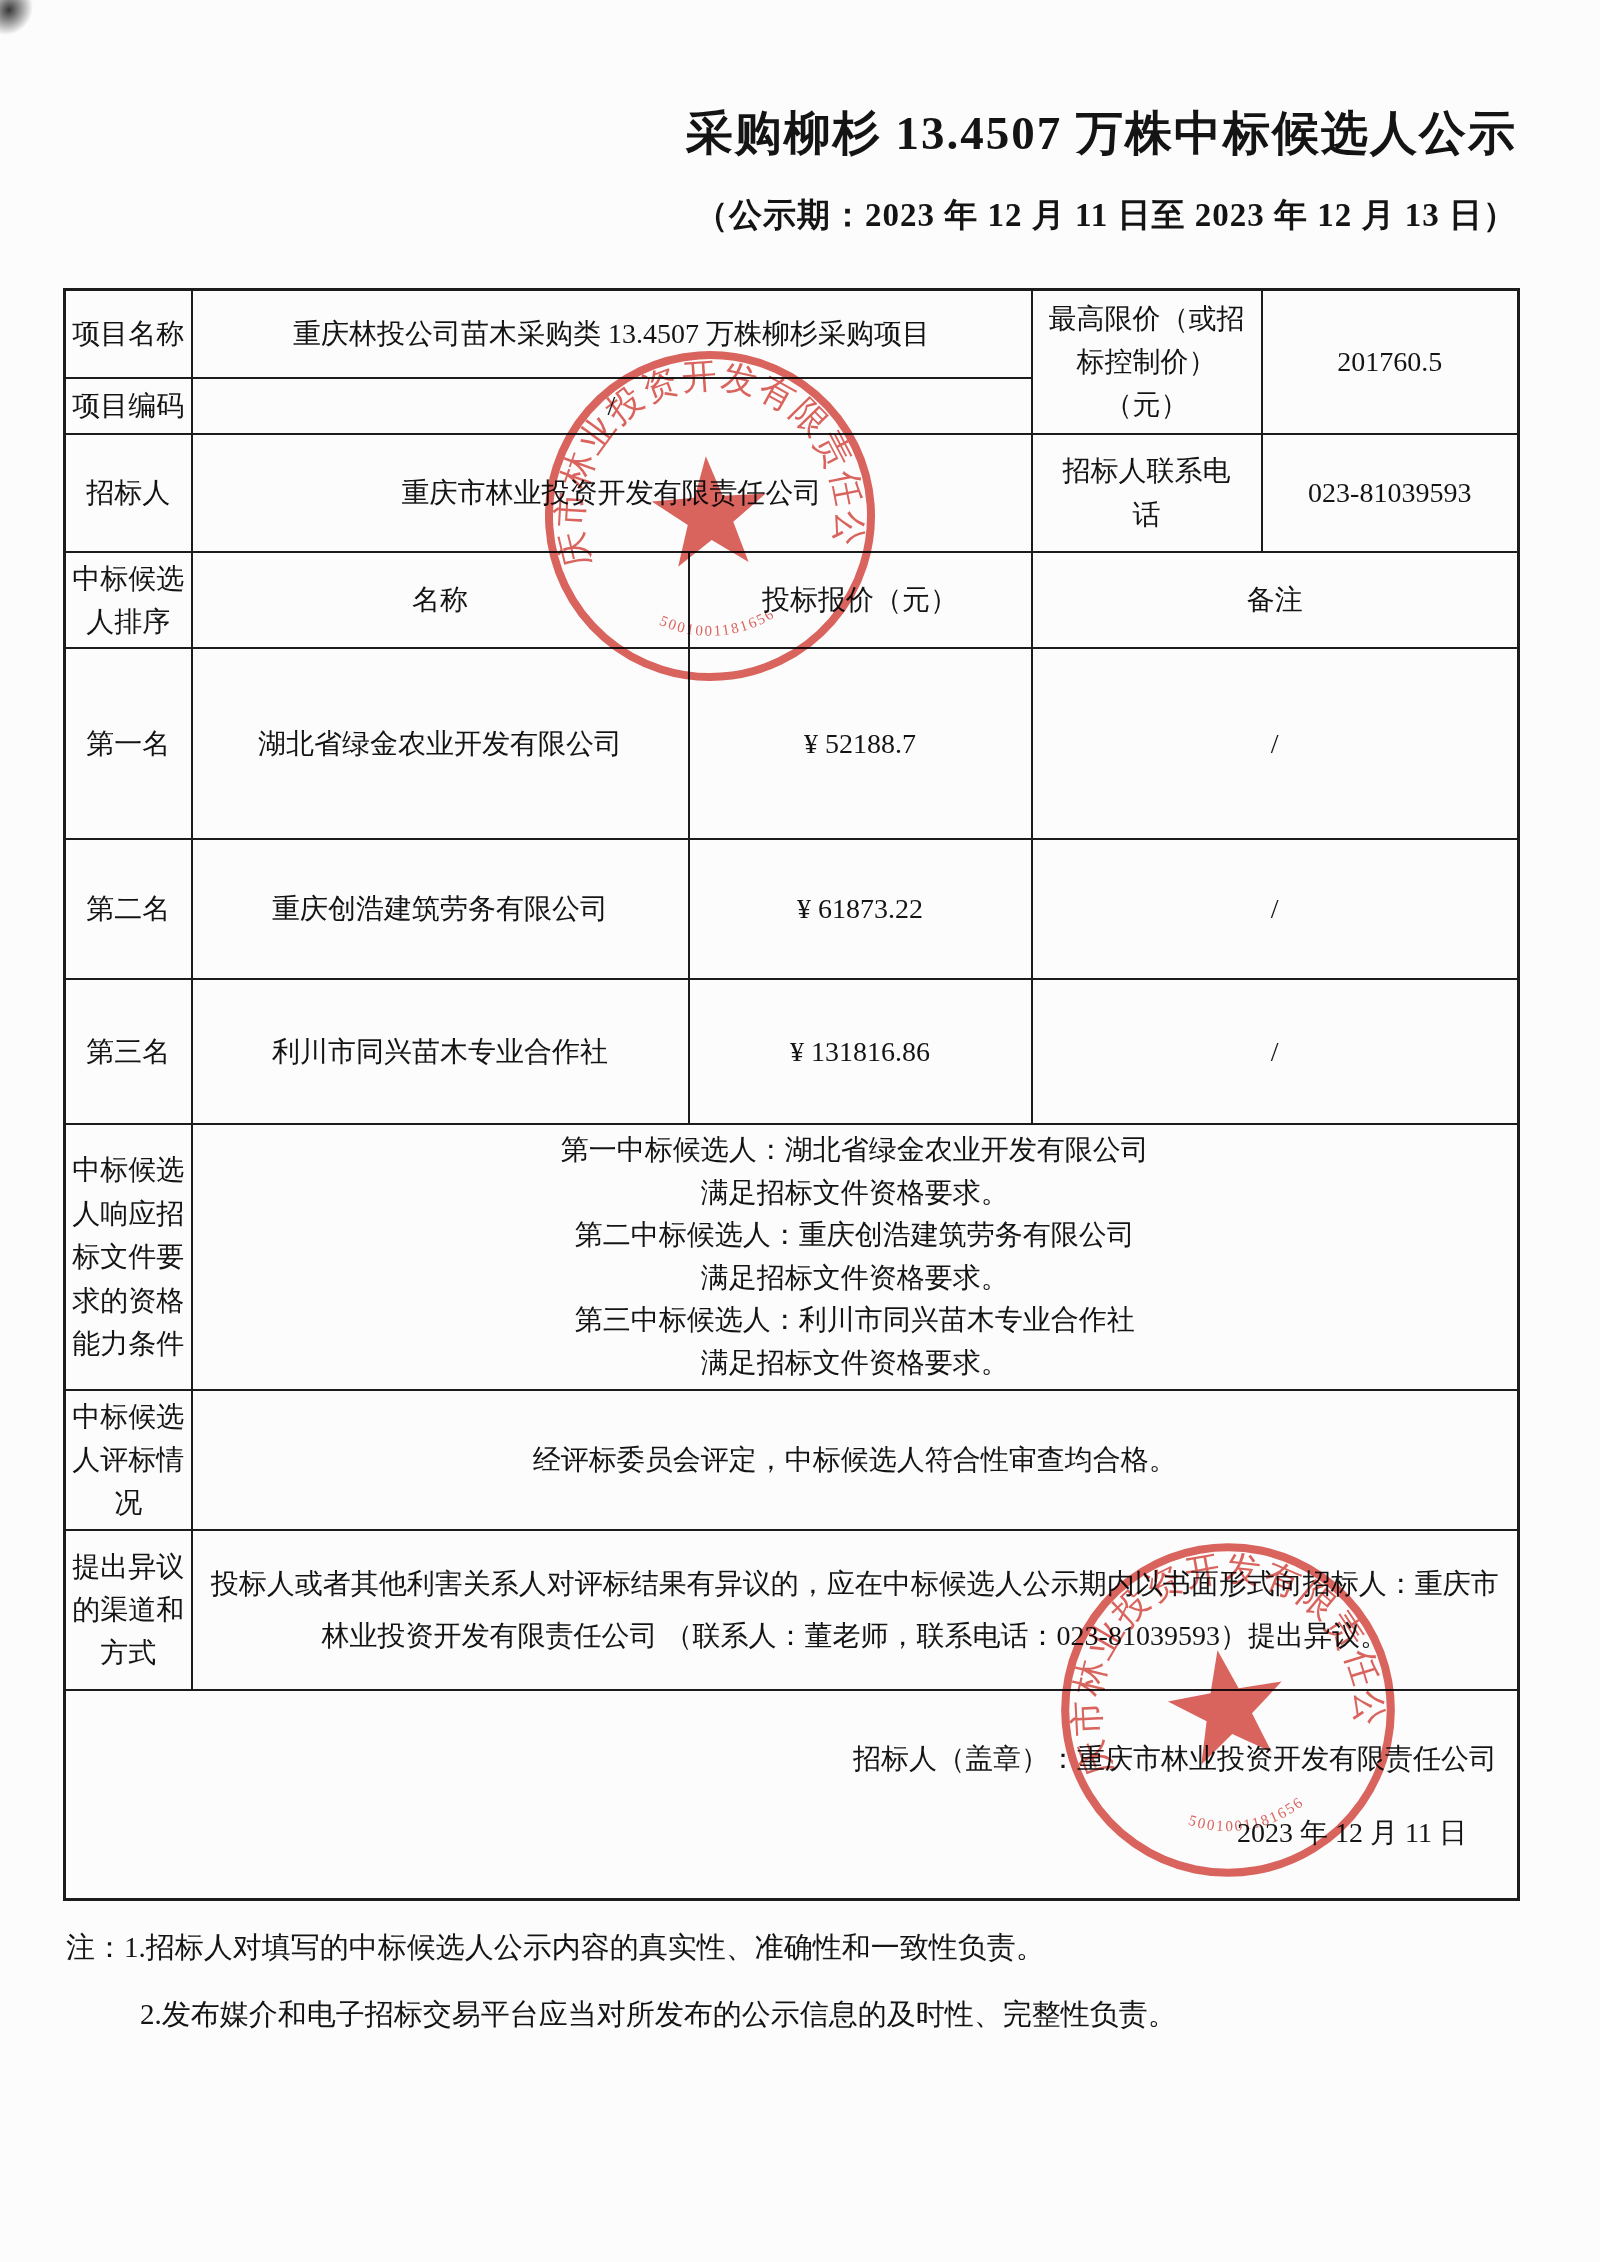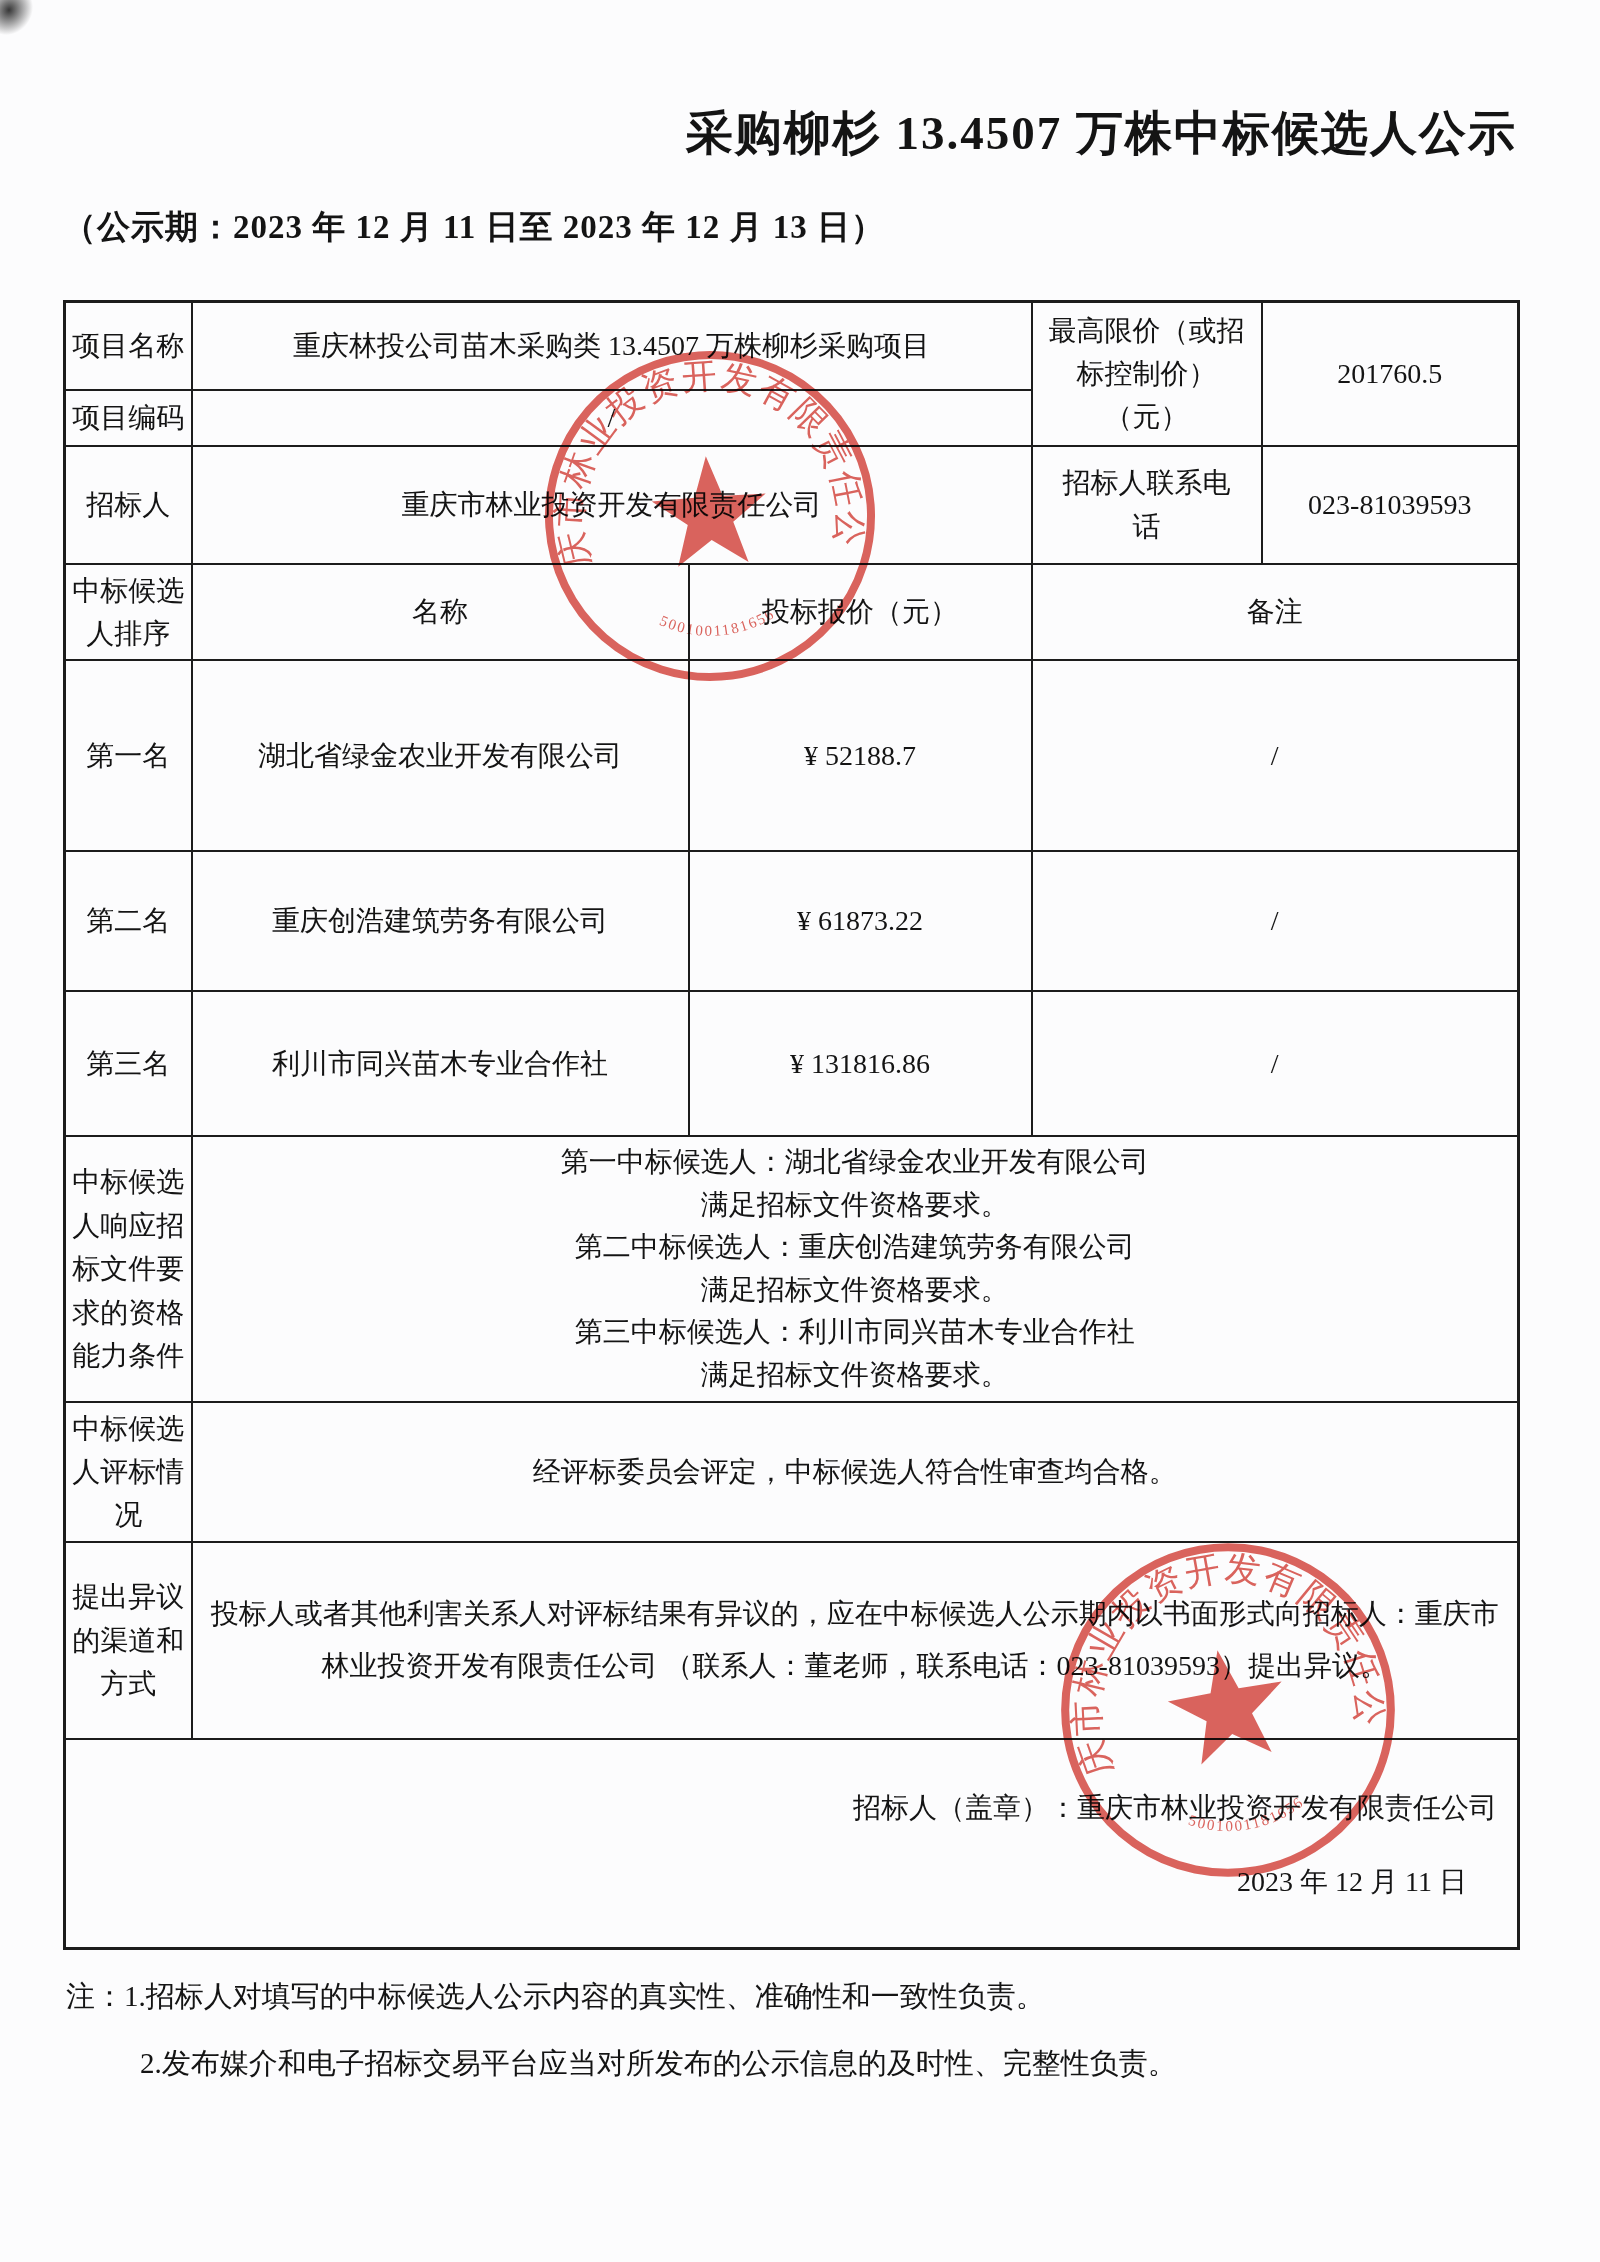--- a/index.html
+++ b/index.html
@@ -12,22 +12,22 @@
     overflow:hidden;
   }
   .smudge{position:absolute;left:-14px;top:-16px;width:46px;height:52px;
     background:radial-gradient(closest-side,rgba(20,20,20,.85),rgba(20,20,20,0));
     transform:rotate(35deg);}
   .doc-title{
     margin:102px 63px 0;width:1454px;
     text-align:right;font-size:47px;font-weight:bold;letter-spacing:2px;
   }
   .doc-subtitle{
-    margin:40px 63px 0;width:1454px;
-    text-align:left;font-size:33px;font-weight:bold;letter-spacing:1px;
+    margin:28px 63px 0;width:1454px;
+    text-align:right;font-size:33px;font-weight:bold;letter-spacing:1px;
   }
   table.main{
     margin:50px 0 0 63px;
     width:1454px;border-collapse:collapse;table-layout:fixed;
     font-size:28px;
   }
   table.main td{
     border:2px solid #1c1c1c;
     padding:4px 6px;
     text-align:center;vertical-align:middle;
@@ -133,21 +133,21 @@
 满足招标文件资格要求。
 第三中标候选人：利川市同兴苗木专业合作社
 满足招标文件资格要求。</td>
     </tr>
     <tr style="height:123px">
       <td class="lbl pre">中标候选
 人评标情
 况</td>
       <td colspan="4" class="left">经评标委员会评定，中标候选人符合性审查均合格。</td>
     </tr>
-    <tr style="height:197px">
+    <tr style="height:160px">
       <td class="lbl pre">提出异议
 的渠道和
 方式</td>
       <td colspan="4" class="left obj">投标人或者其他利害关系人对评标结果有异议的，应在中标候选人公示期内以书面形式向招标人：重庆市林业投资开发有限责任公司 （联系人：董老师，联系电话：023-81039593）提出异议。</td>
     </tr>
     <tr style="height:210px">
       <td colspan="5" class="sig-cell">
         <div class="sig-inner">
           <div>招标人（盖章）：重庆市林业投资开发有限责任公司</div>
           <div class="sig-date">2023 年 12 月 11 日</div>

